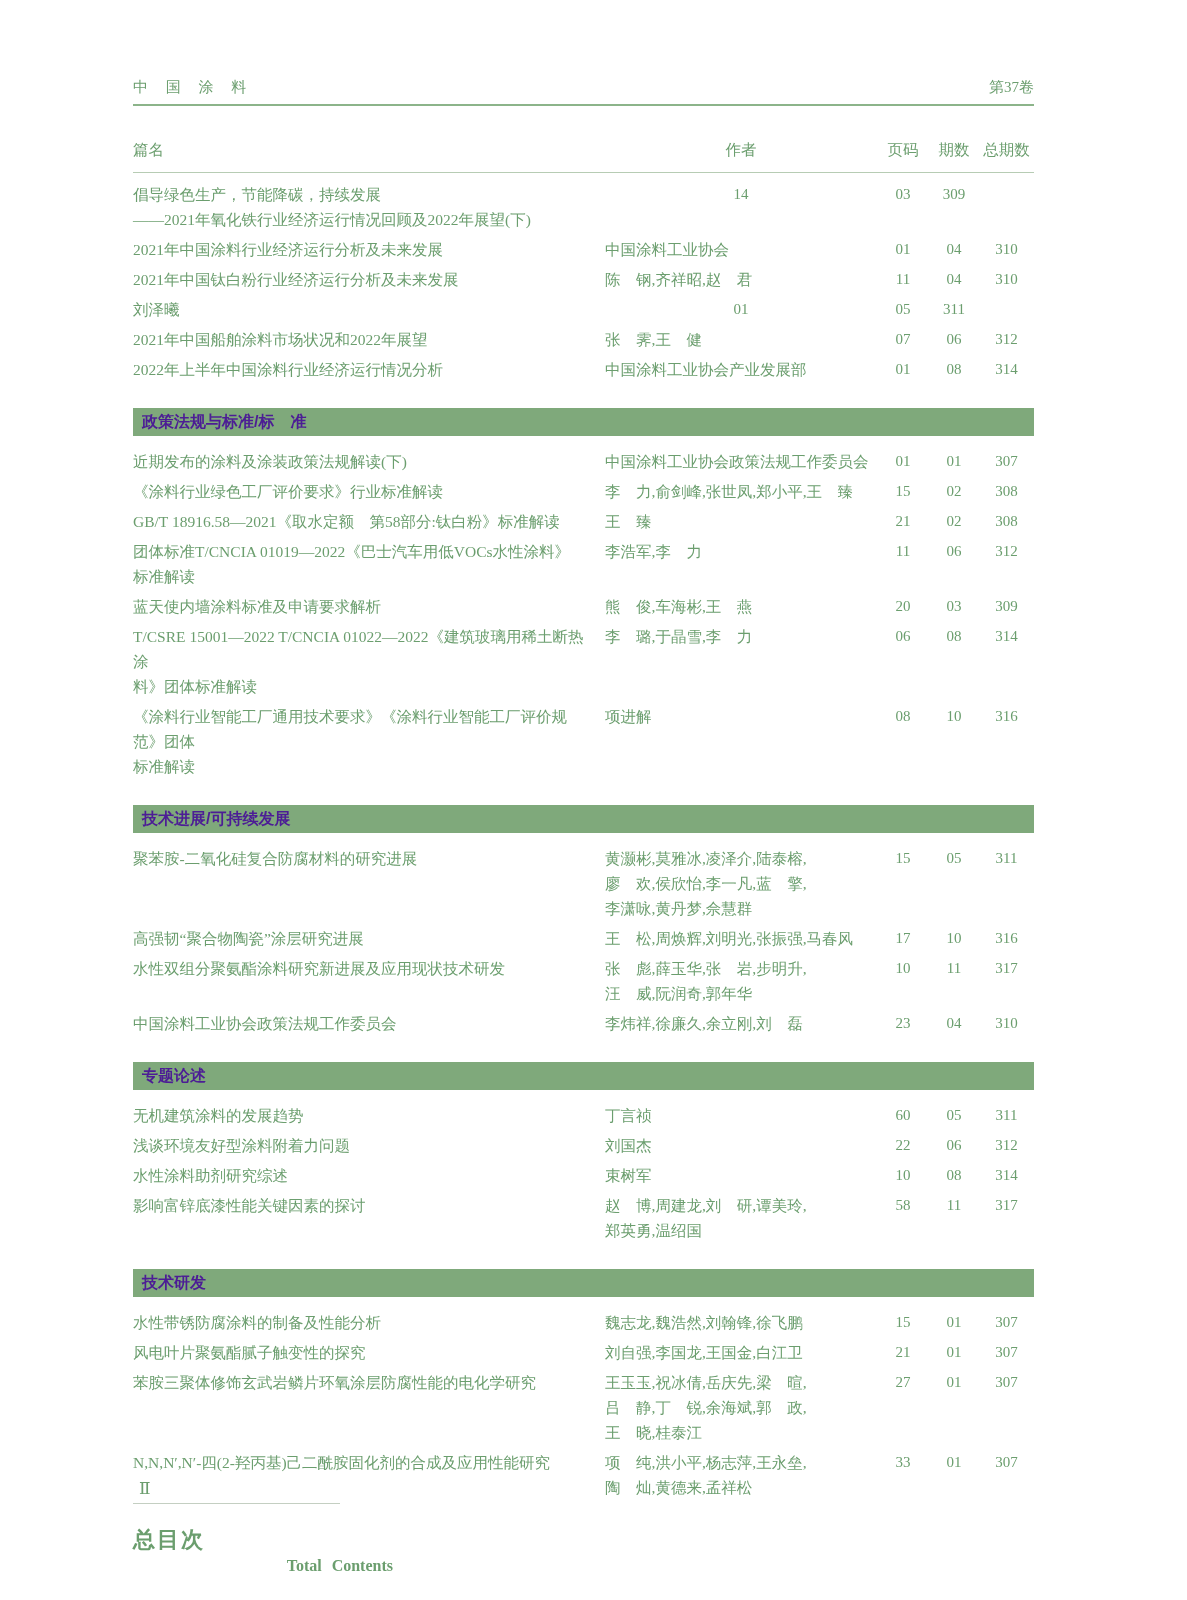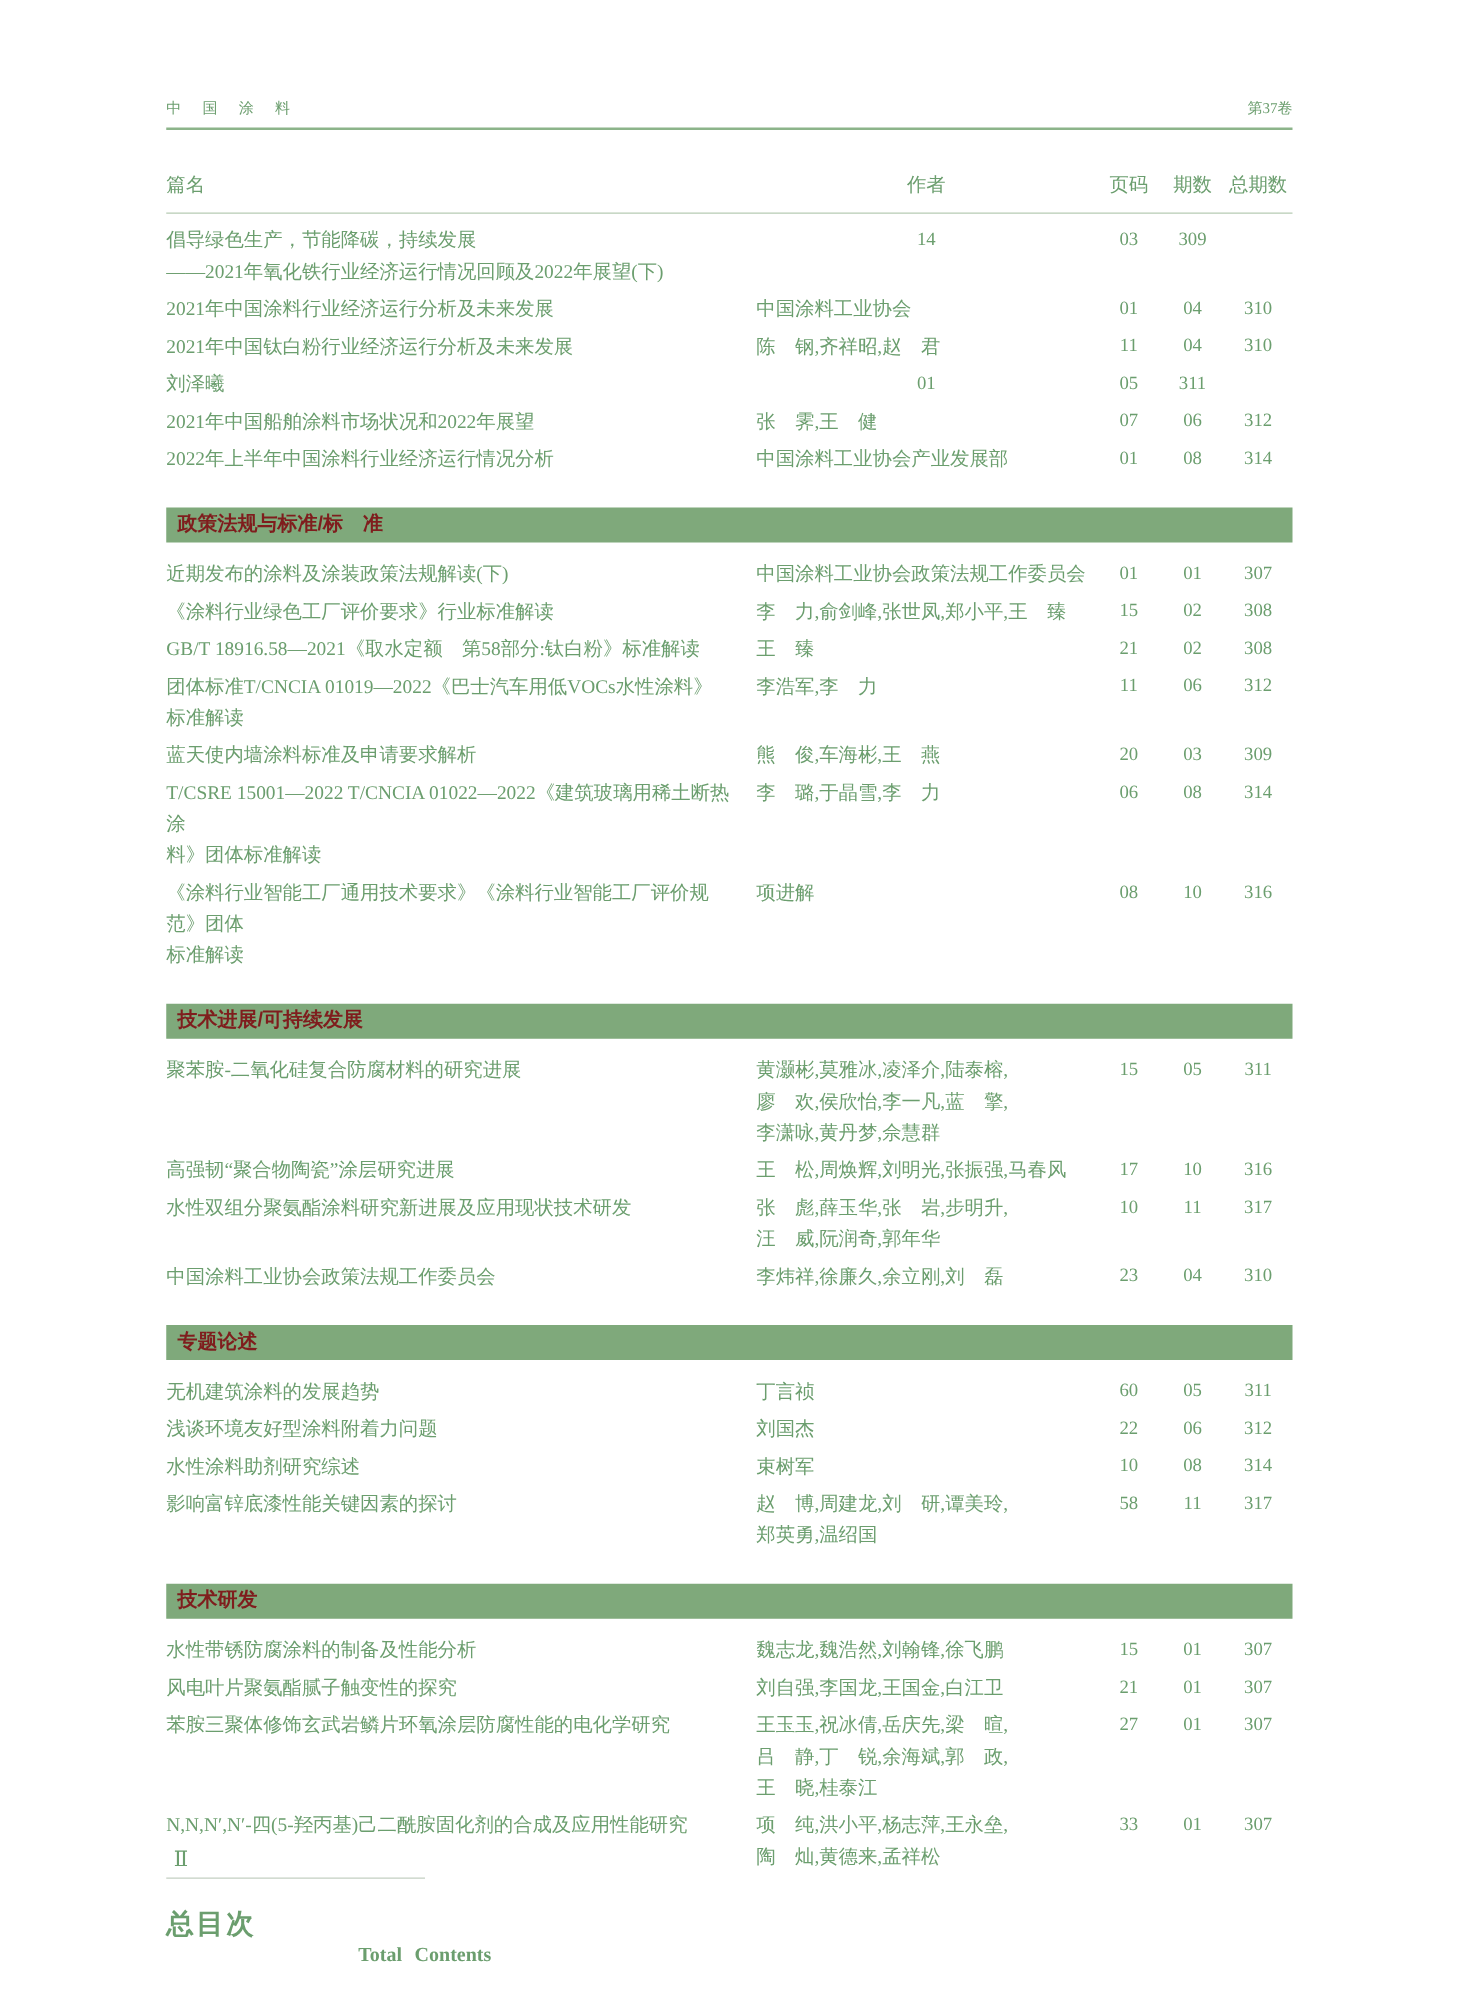--- a/index.html
+++ b/index.html
@@ -6,21 +6,21 @@
   body {
     width:1187px; height:1600px; background:#ffffff; position:relative;
     font-family:"Liberation Serif","DejaVu Serif",serif;
     color:#6b9e6e;
     -webkit-font-smoothing:antialiased;
   }
   .page { position:absolute; left:133px; top:78px; width:901px; }
 
   .masthead {
     display:flex; justify-content:space-between; align-items:flex-end;
-    font-size:12px; padding-bottom:7px; border-bottom:2px solid #8cb48a;
+    font-size:15px; padding-bottom:7px; border-bottom:2px solid #8cb48a;
   }
   .masthead .journal { letter-spacing:7px; }
 
   .thead {
     display:grid; grid-template-columns:472px 272px 52px 50px 55px;
     margin-top:34px; padding-bottom:11px; border-bottom:1px solid #b7ccb4;
     font-size:15.5px;
   }
   .thead .h-title  { text-align:left; }
   .thead .h-author { text-align:center; }
@@ -30,21 +30,21 @@
 
   .row {
     display:grid; grid-template-columns:472px 272px 52px 50px 55px;
     font-size:15.5px; line-height:25px; margin-bottom:5px;
   }
   .cell-title  { padding-right:10px; }
   .cell-author { padding-right:6px; }
   .num { text-align:center; font-size:15px; }
 
   .bar {
-    height:28px; line-height:28px; background:#7fa97b; color:#7f1d1d;
+    height:28px; line-height:28px; background:#7fa97b; color:#4c1d95;
     font-family:"Liberation Sans","DejaVu Sans",sans-serif;
     font-weight:bold; font-size:16px; padding-left:9px;
     margin-top:26px; margin-bottom:13px;
   }
 
   .footer { position:absolute; left:133px; top:1478px; width:260px; }
   .footer .pageno { font-size:17px; padding-left:6px; padding-bottom:4px; }
   .footer .rule   { width:207px; height:1px; background:#c4cfc2; }
   .footer .cn { font-size:22px; font-weight:bold; letter-spacing:2px; margin-top:21px;
                 font-family:"Liberation Sans","DejaVu Sans",sans-serif; }
@@ -336,21 +336,21 @@
           <div>王玉玉,祝冰倩,岳庆先,梁　暄,</div>
           <div>吕　静,丁　锐,余海斌,郭　政,</div>
           <div>王　晓,桂泰江</div>
         </div>
         <div class="num">27</div>
         <div class="num">01</div>
         <div class="num">307</div>
       </div>
       <div class="row">
         <div class="cell-title">
-          <div>N,N,N′,N′-四(5-羟丙基)己二酰胺固化剂的合成及应用性能研究</div>
+          <div>N,N,N′,N′-四(2-羟丙基)己二酰胺固化剂的合成及应用性能研究</div>
         </div>
         <div class="cell-author">
           <div>项　纯,洪小平,杨志萍,王永垒,</div>
           <div>陶　灿,黄德来,孟祥松</div>
         </div>
         <div class="num">33</div>
         <div class="num">01</div>
         <div class="num">307</div>
       </div>
     </div>

